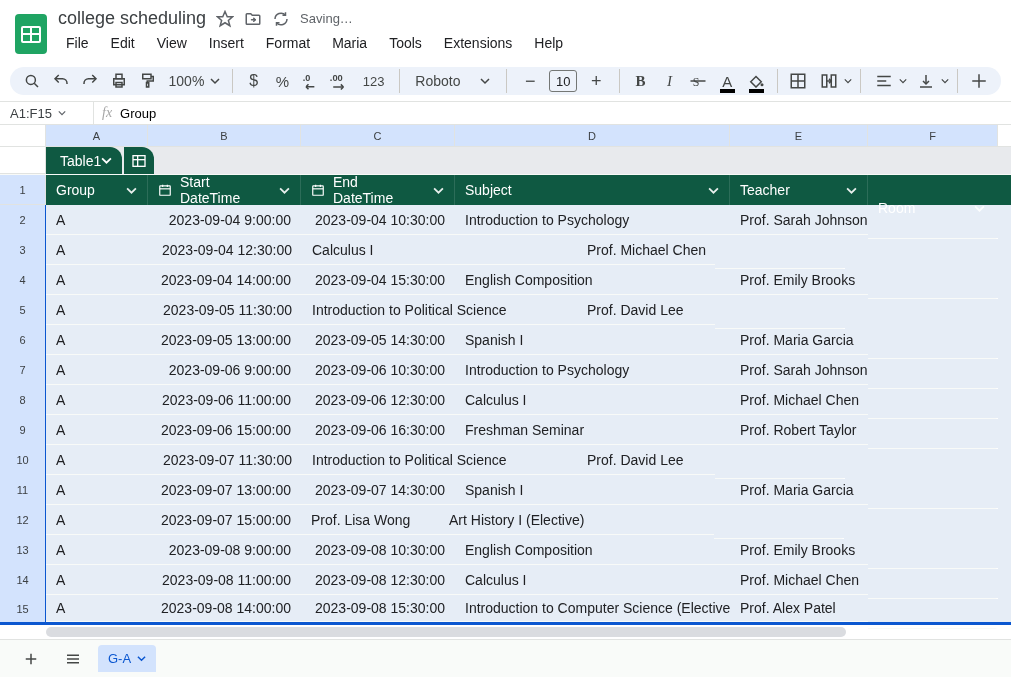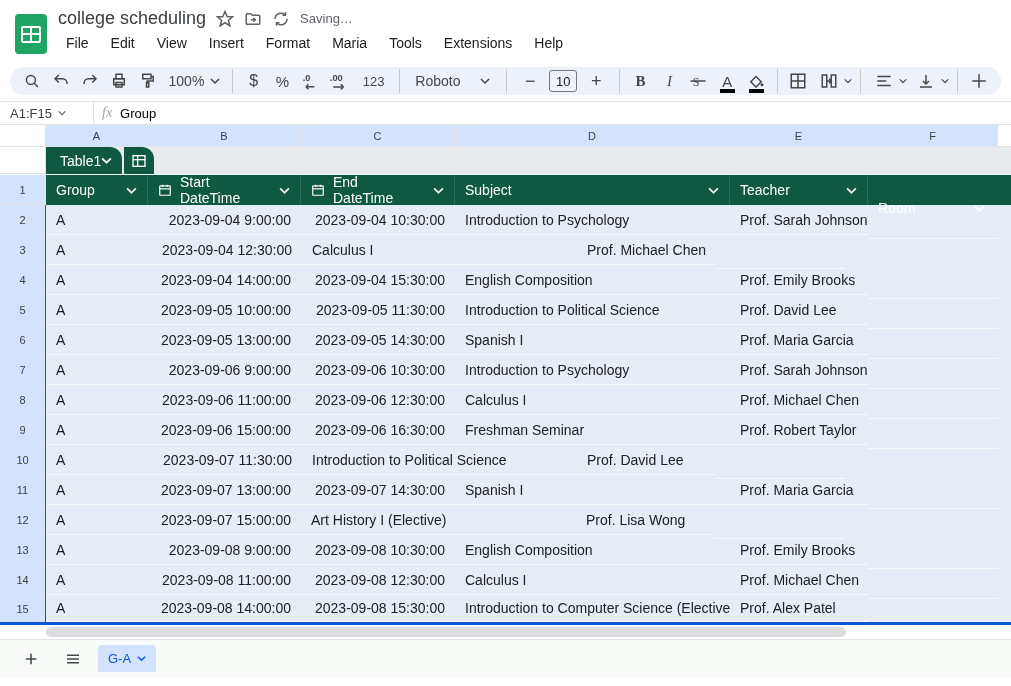--- a/index.html
+++ b/index.html
@@ -423,21 +423,20 @@
         <div class="dcell c-group">A</div>
         <div class="dcell c-start al-right">2023-09-04 14:00:00</div>
         <div class="dcell c-end al-right">2023-09-04 15:30:00</div>
         <div class="dcell c-subject">English Composition</div>
         <div class="dcell c-teacher">Prof. Emily Brooks</div>
         <div class="dcell c-room lastcol al-right">310</div>
       </div>
       <div class="data-row">
         <div class="row-num">5</div>
         <div class="dcell c-group">A</div>
-        <div class="dcell c-start al-right">2023-09-05 10:00:00</div>
         <div class="dcell c-end al-right">2023-09-05 11:30:00</div>
         <div class="dcell c-subject">Introduction to Political Science</div>
         <div class="dcell c-teacher">Prof. David Lee</div>
         <div class="dcell c-room lastcol al-right">150</div>
       </div>
       <div class="data-row">
         <div class="row-num">6</div>
         <div class="dcell c-group">A</div>
         <div class="dcell c-start al-right">2023-09-05 13:00:00</div>
         <div class="dcell c-end al-right">2023-09-05 14:30:00</div>
@@ -486,22 +485,22 @@
         <div class="dcell c-start al-right">2023-09-07 13:00:00</div>
         <div class="dcell c-end al-right">2023-09-07 14:30:00</div>
         <div class="dcell c-subject">Spanish I</div>
         <div class="dcell c-teacher">Prof. Maria Garcia</div>
         <div class="dcell c-room lastcol ">Language Lab</div>
       </div>
       <div class="data-row">
         <div class="row-num">12</div>
         <div class="dcell c-group">A</div>
         <div class="dcell c-start al-right">2023-09-07 15:00:00</div>
+        <div class="dcell c-teacher">Prof. Lisa Wong</div>
         <div class="dcell c-subject">Art History I (Elective)</div>
-        <div class="dcell c-teacher">Prof. Lisa Wong</div>
         <div class="dcell c-room lastcol ">Art Building 202</div>
       </div>
       <div class="data-row">
         <div class="row-num">13</div>
         <div class="dcell c-group">A</div>
         <div class="dcell c-start al-right">2023-09-08 9:00:00</div>
         <div class="dcell c-end al-right">2023-09-08 10:30:00</div>
         <div class="dcell c-subject">English Composition</div>
         <div class="dcell c-teacher">Prof. Emily Brooks</div>
         <div class="dcell c-room lastcol al-right">310</div>

